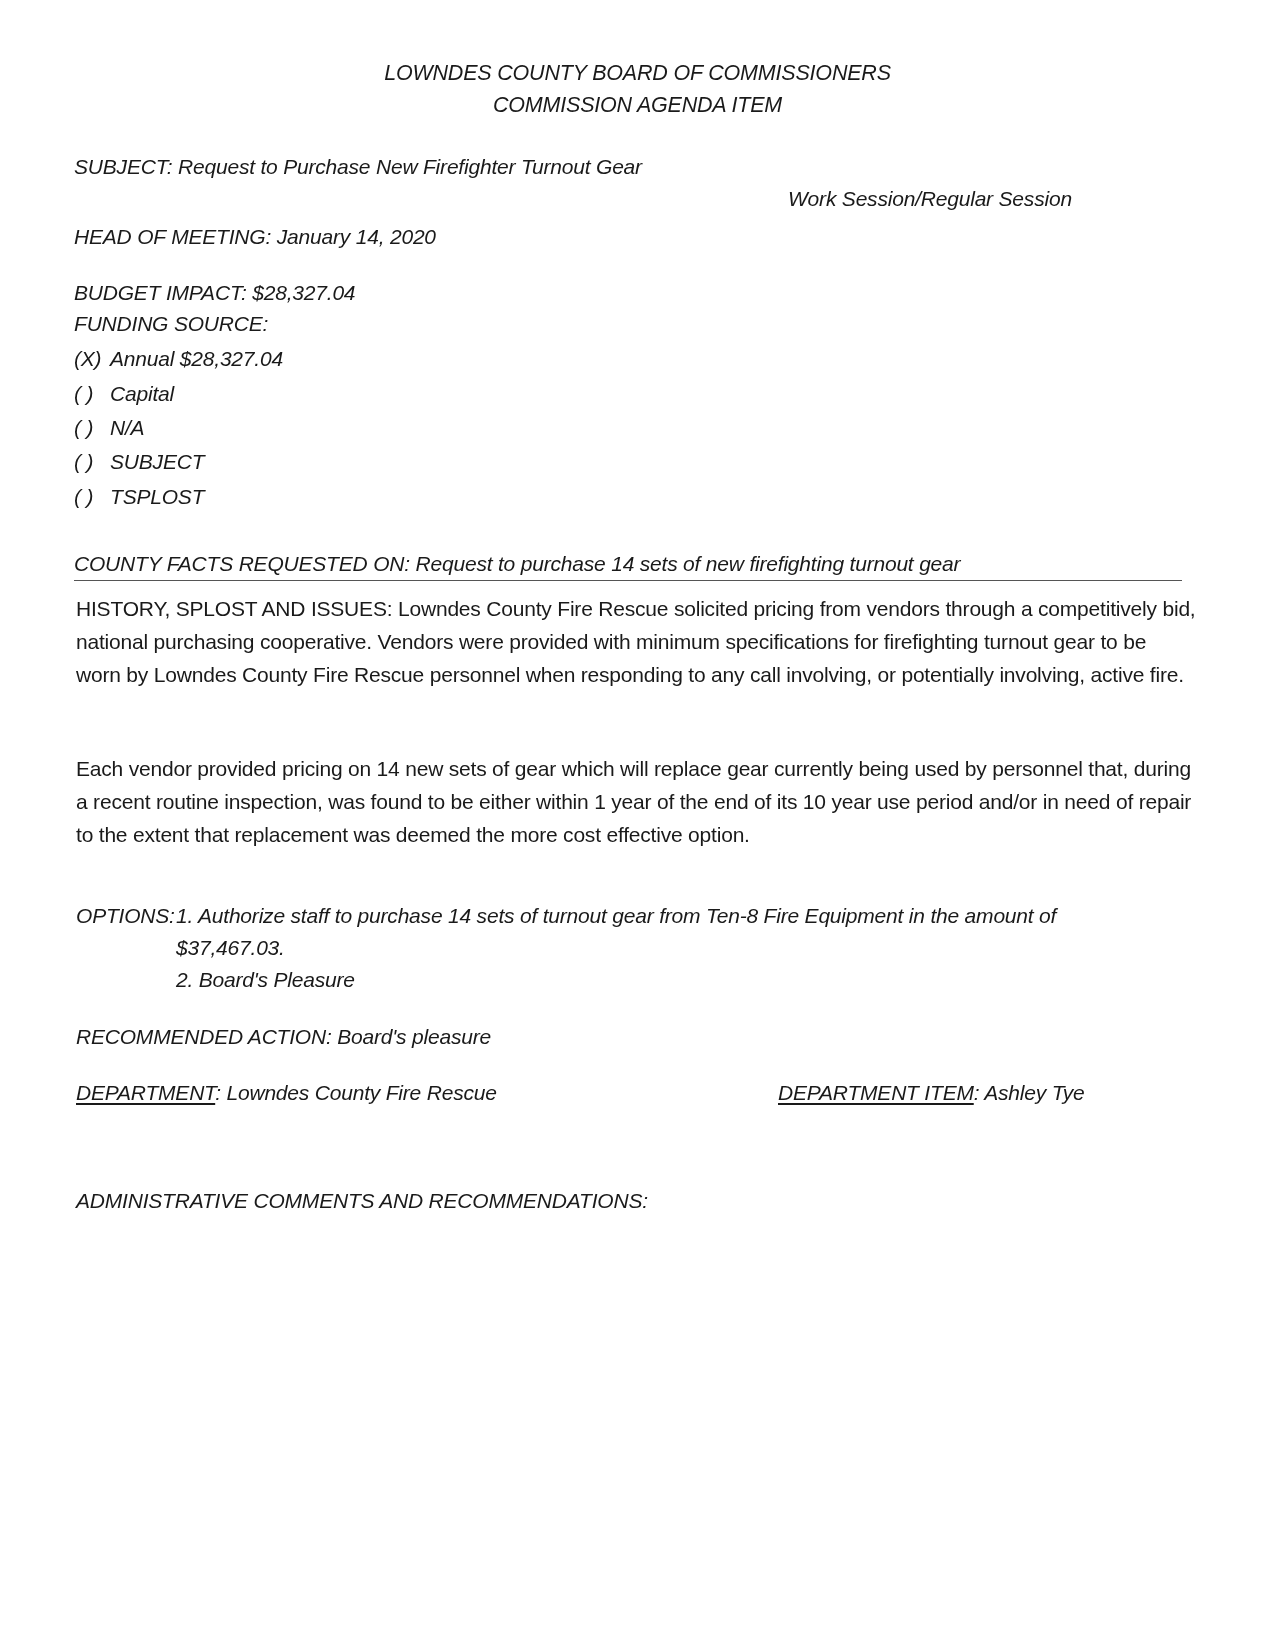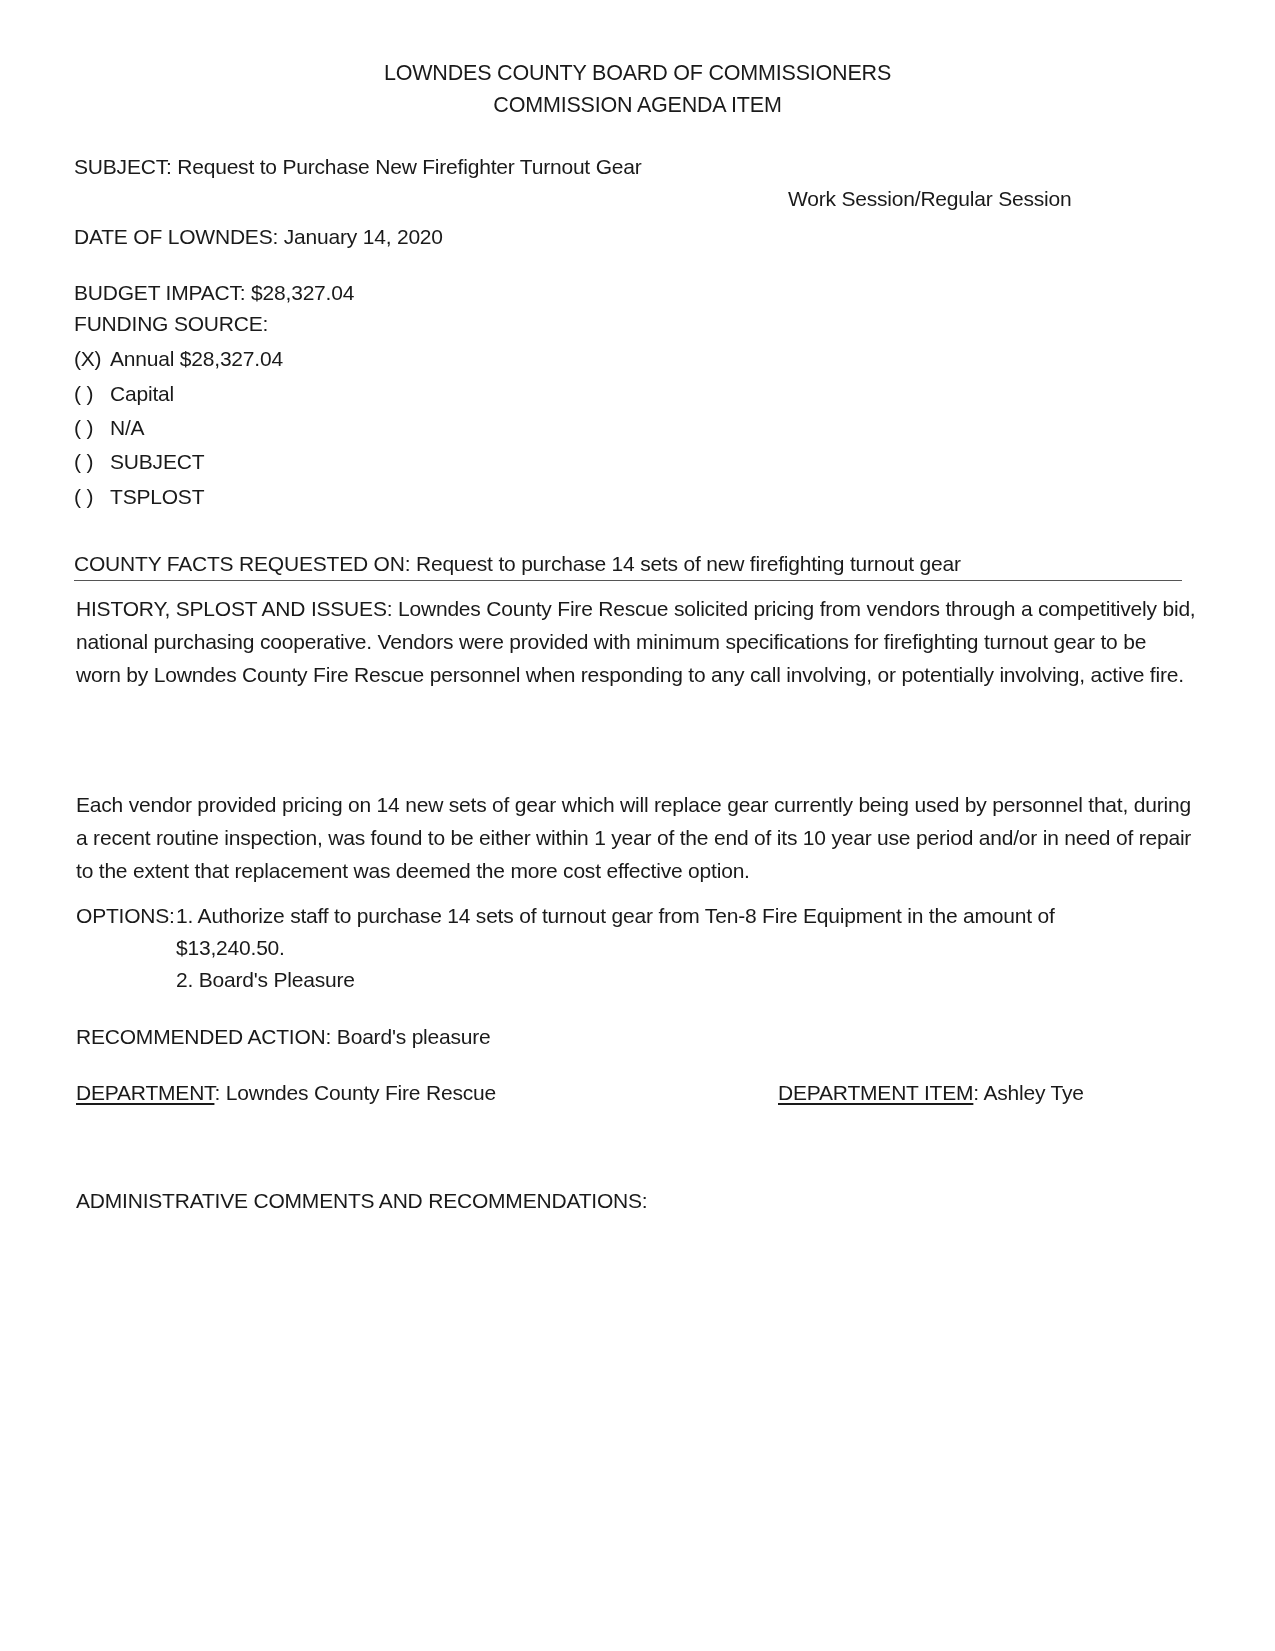--- a/index.html
+++ b/index.html
@@ -6,21 +6,21 @@
     body {
       width: 1275px;
       height: 1651px;
       position: relative;
       overflow: hidden;
       font-family: "Liberation Sans", "DejaVu Sans", sans-serif;
       color: #1a1a1a;
       font-size: 21px;
       letter-spacing: -0.2px;
     }
-    .abs { position: absolute; white-space: nowrap; }
+    .abs { position: absolute; white-space: nowrap; font-style: italic; }
     .header-line { left: 0; width: 1275px; text-align: center; font-size: 21.5px; }
     .hr {
       position: absolute;
       left: 74px; width: 1108px;
       height: 0;
       border-top: 1.6px solid #555;
     }
     .para {
       position: absolute;
       left: 76px;
@@ -38,21 +38,21 @@
 <div class="abs header-line" style="top:93px;">COMMISSION AGENDA ITEM</div>
 
 <div class="abs" style="left:74px; top:155px;">
   <span>SUBJECT:</span>
   <span>Request to Purchase New Firefighter Turnout Gear</span>
 </div>
 
 <div class="abs" style="left:788px; top:187px;">Work Session/Regular Session</div>
 
 <div class="abs" style="left:74px; top:225px;">
-  <span>DATE OF LOWNDES:</span>
+  <span>HEAD OF MEETING:</span>
   <span>January 14, 2020</span>
 </div>
 
 <div class="abs" style="left:74px; top:281px;">
   <span>BUDGET IMPACT:</span>
   <span>$28,327.04</span>
 </div>
 
 <div class="abs" style="left:74px; top:312px;">FUNDING SOURCE:</div>
 
@@ -76,25 +76,25 @@
   <span>COUNTY FACTS REQUESTED ON:</span>
   <span>Request to purchase 14 sets of new firefighting turnout gear</span>
 </div>
 <div class="hr" style="top:580px;"></div>
 
 <div class="para" style="top:592px;">
   <span>HISTORY, SPLOST AND ISSUES:</span>
   <span>Lowndes County Fire Rescue solicited pricing from vendors through a competitively bid, national purchasing cooperative.  Vendors were provided with minimum specifications for firefighting turnout gear to be worn by Lowndes County Fire Rescue personnel when responding to any call involving, or potentially involving, active fire.</span>
 </div>
 
-<div class="para" style="top:788px;">Each vendor provided pricing on 14 new sets of gear which will replace gear currently being used by personnel that, during a recent routine inspection, was found to be either within 1 year of the end of its 10 year use period and/or in need of repair to the extent that replacement was deemed the more cost effective option.</div>
+<div class="para" style="top:752px;">Each vendor provided pricing on 14 new sets of gear which will replace gear currently being used by personnel that, during a recent routine inspection, was found to be either within 1 year of the end of its 10 year use period and/or in need of repair to the extent that replacement was deemed the more cost effective option.</div>
 
 <div class="abs" style="left:76px; top:904px;">OPTIONS:</div>
 <div class="abs" style="left:176px; top:904px;">1. Authorize staff to purchase 14 sets of turnout gear from Ten-8 Fire Equipment in the amount of</div>
-<div class="abs" style="left:176px; top:936px;">$13,240.50.</div>
+<div class="abs" style="left:176px; top:936px;">$37,467.03.</div>
 <div class="abs" style="left:176px; top:968px;">2. Board's Pleasure</div>
 
 <div class="abs" style="left:76px; top:1025px;">
   <span>RECOMMENDED ACTION:</span>
   <span>Board's pleasure</span>
 </div>
 
 <div class="abs" style="left:76px; top:1081px;">
   <span class="u">DEPARTMENT</span><span>:</span>
   <span>Lowndes County Fire Rescue</span>

